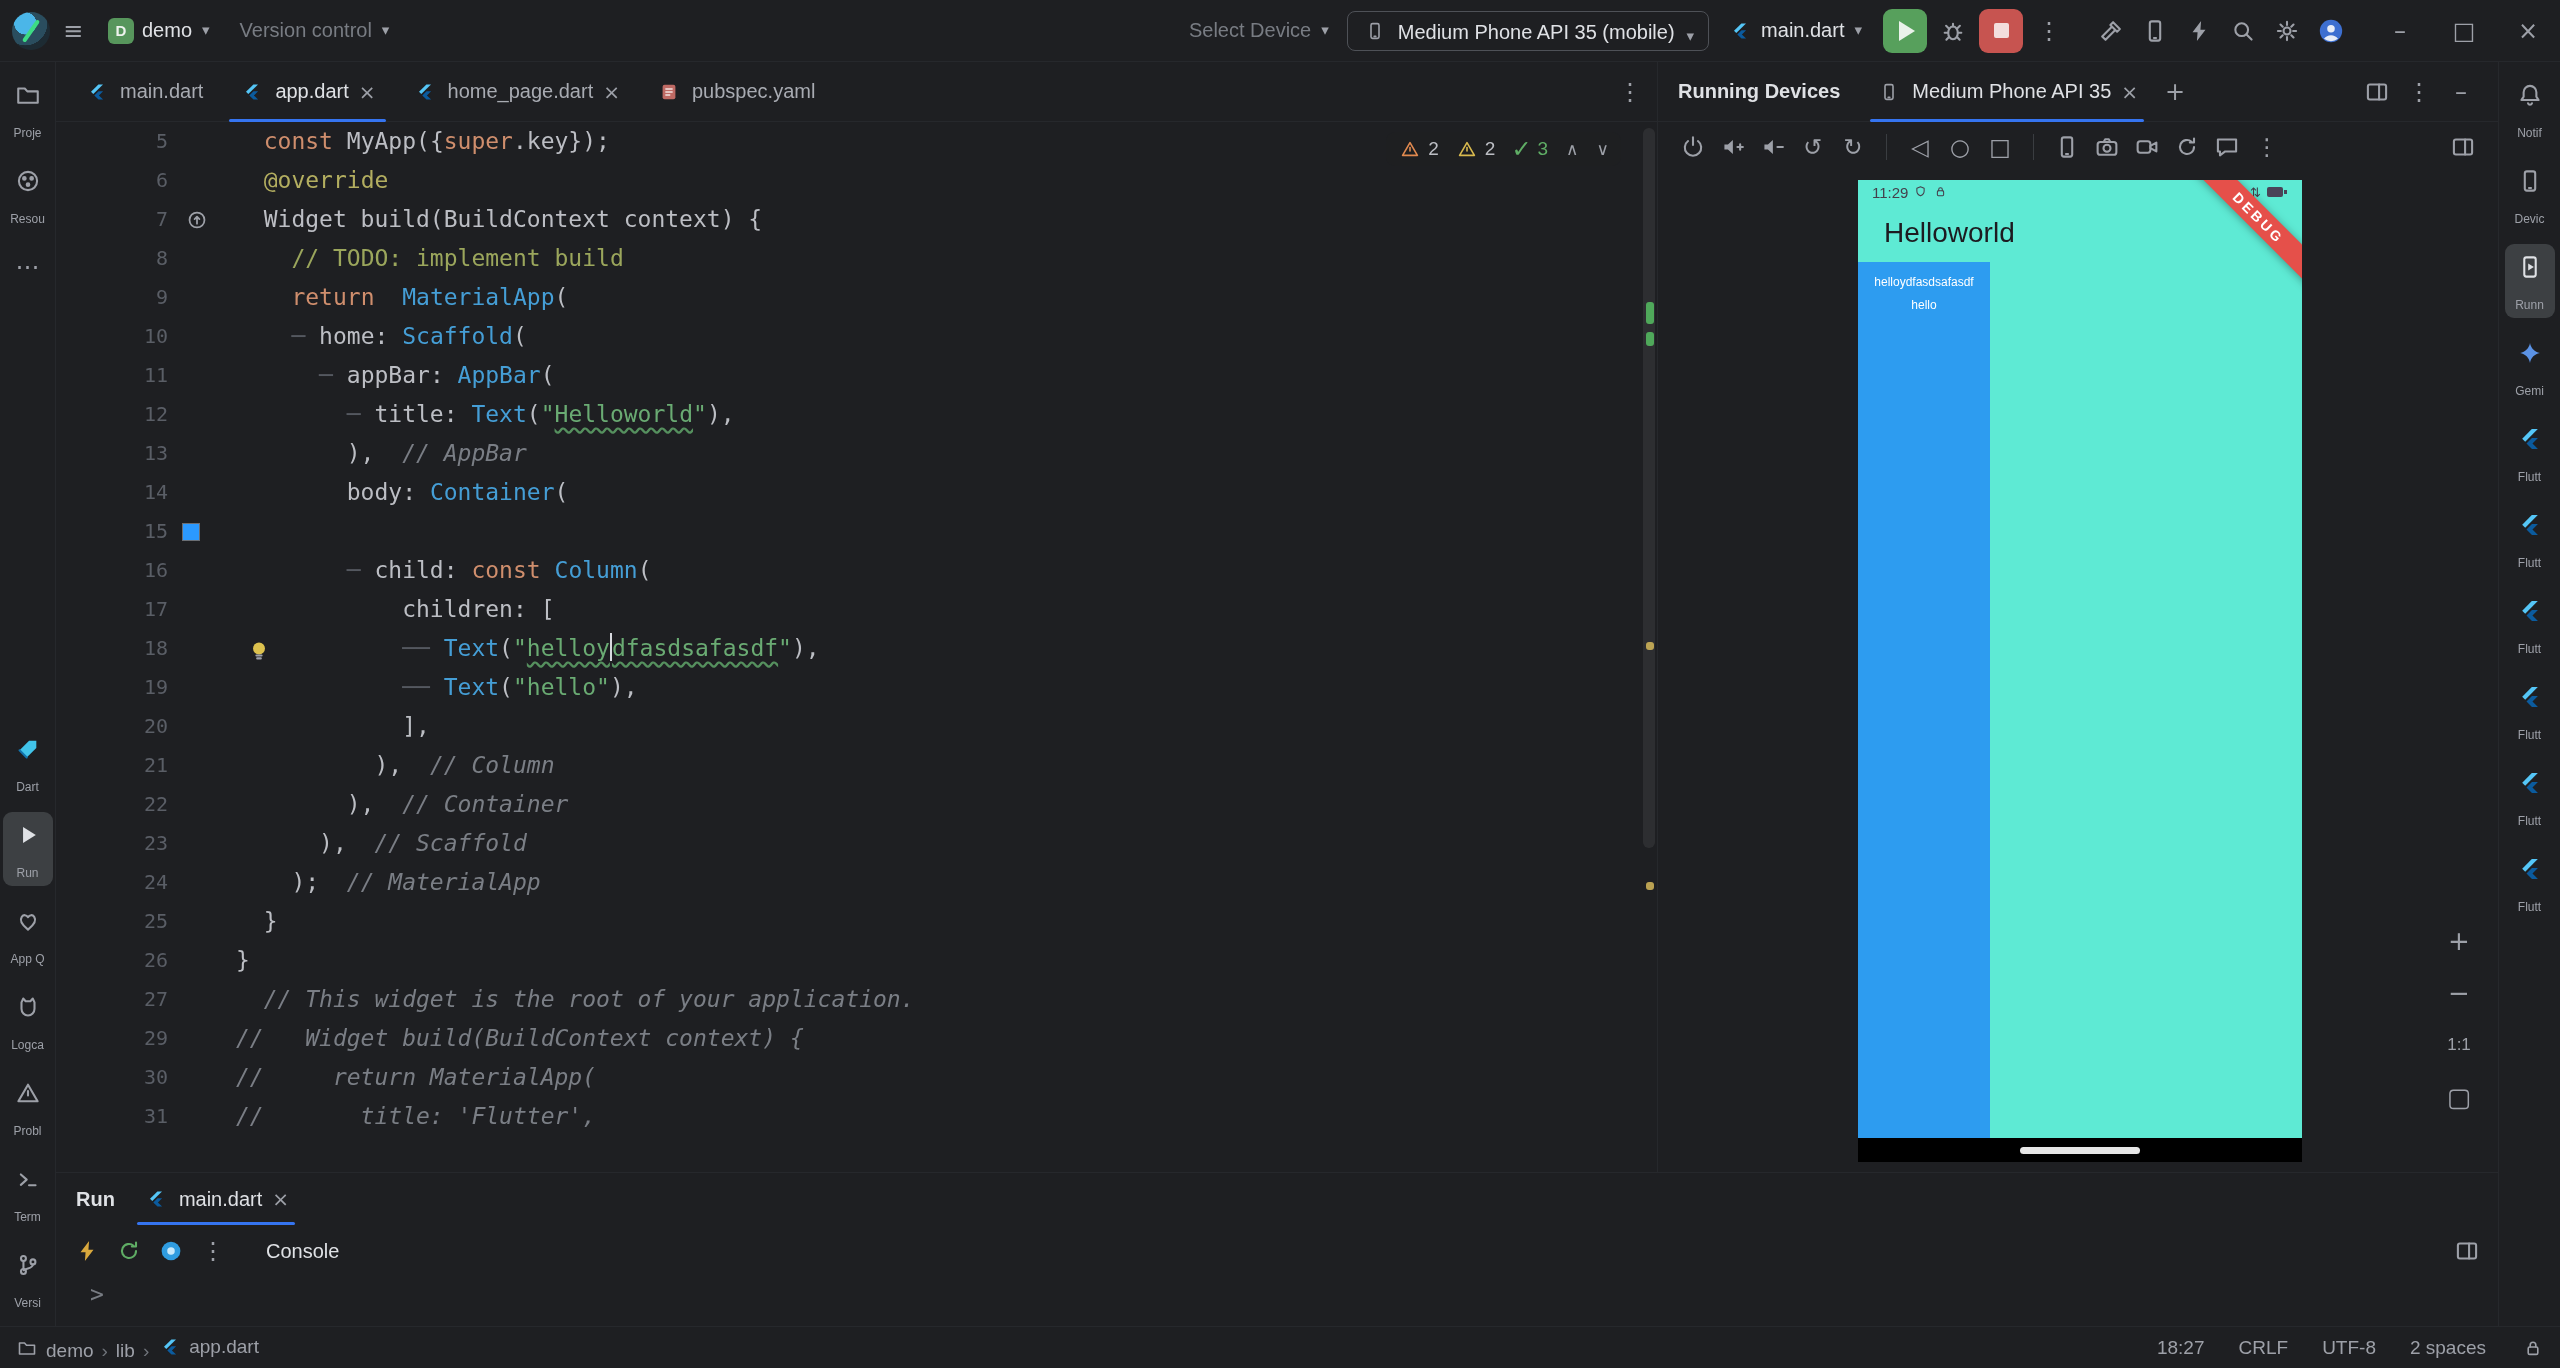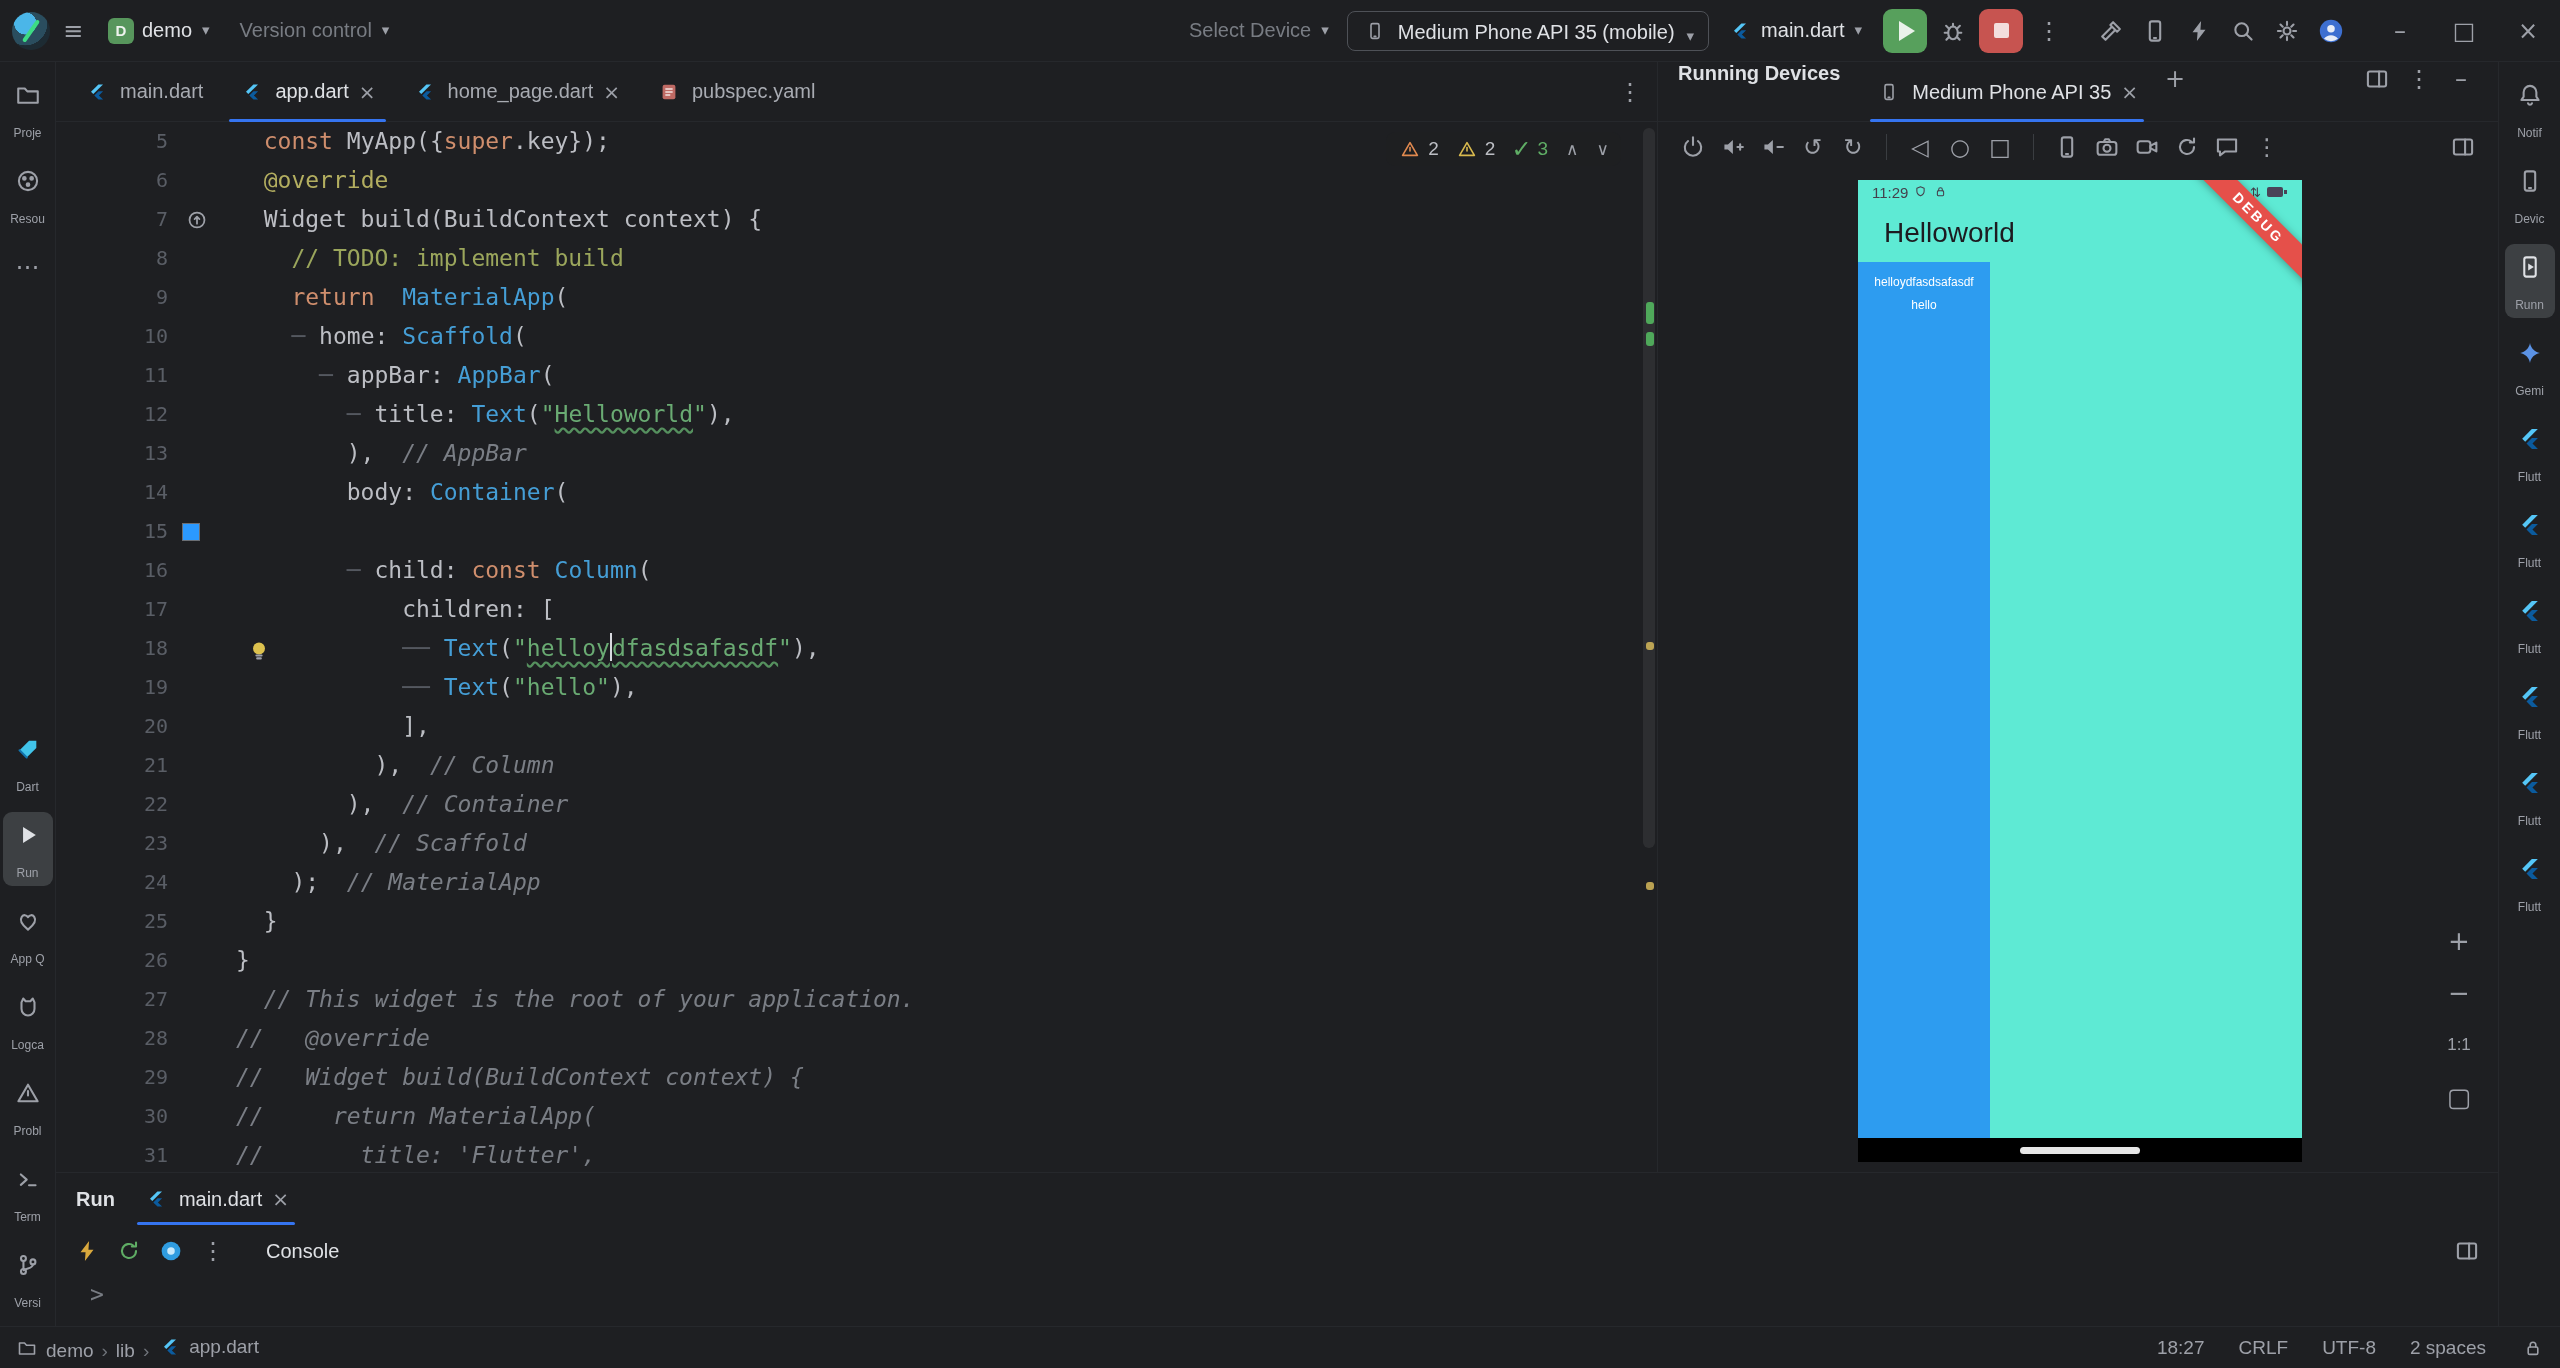--- a/index.html
+++ b/index.html
@@ -84,21 +84,21 @@
   .insp.w1 .icon{color:#e0894f}.insp.w2 .icon{color:#d8b94e}
   .insp.ok{color:#5fad65}
   .insp .icon{width:24px;height:24px}.insp .icon svg{width:20px;height:20px}
   .insp-chev{color:#9da0a8;font-size:17px;margin-left:2px}
 
   .sb{position:absolute;right:2px;top:6px;width:12px;height:720px;background:rgba(255,255,255,.07);border-radius:7px}
   .mark{position:absolute;right:3px;width:8px;border-radius:3px}
 
   
   .device-panel{flex:1;display:flex;flex-direction:column;position:relative;min-width:0}
-  .dp-tabs{height:60px;display:flex;gap:8px;padding:0 20px;border-bottom:1px solid #26282c}
+  .dp-tabs{height:60px;display:flex;align-items:center;gap:8px;padding:0 20px;border-bottom:1px solid #26282c}
   .dp-title{font-weight:700;color:#dfe1e5;margin-right:16px}
   .dp-tab{display:flex;align-items:center;gap:10px;height:60px;padding:0 12px;color:#dfe1e5;position:relative}
   .dp-tab.active:after{content:"";position:absolute;left:6px;right:6px;bottom:0;height:3px;background:#3574f0;border-radius:2px}
   .dp-tab .close{font-size:20px;color:#9da0a8}
   .dp-actions{margin-left:auto;display:flex;gap:8px}
   .dp-toolbar{height:50px;display:flex;align-items:center;padding:0 18px;gap:6px}
   .vsep{width:1px;height:26px;background:#3a3d41;margin:0 10px}
   .dp-toolbar .tb-end{margin-left:auto}
   .dp-toolbar .ticon{font-size:23px}
 
@@ -530,26 +530,20 @@
                   <div class="cline" data-name="code-text"><span class="tk-d" data-name="code-token">}</span></div>
                 </div>
                 <div class="crow" data-name="code-line">
                   <div class="gut" data-name="gutter">
                     <span class="lnum" data-name="line-number">27</span>
                   </div>
                   <div class="cline" data-name="code-text"><span class="tk-d" data-name="code-token">  </span><span class="tk-c" data-name="code-token">// This widget is the root of your application.</span></div>
                 </div>
                 <div class="crow" data-name="code-line">
                   <div class="gut" data-name="gutter">
-                    <span class="lnum" data-name="line-number">28</span>
-                  </div>
-                  <div class="cline" data-name="code-text"><span class="tk-c" data-name="code-token">//   @override</span></div>
-                </div>
-                <div class="crow" data-name="code-line">
-                  <div class="gut" data-name="gutter">
                     <span class="lnum" data-name="line-number">29</span>
                   </div>
                   <div class="cline" data-name="code-text"><span class="tk-c" data-name="code-token">//   Widget build(BuildContext context) {</span></div>
                 </div>
                 <div class="crow" data-name="code-line">
                   <div class="gut" data-name="gutter">
                     <span class="lnum" data-name="line-number">30</span>
                   </div>
                   <div class="cline" data-name="code-text"><span class="tk-c" data-name="code-token">//     return MaterialApp(</span></div>
                 </div>

